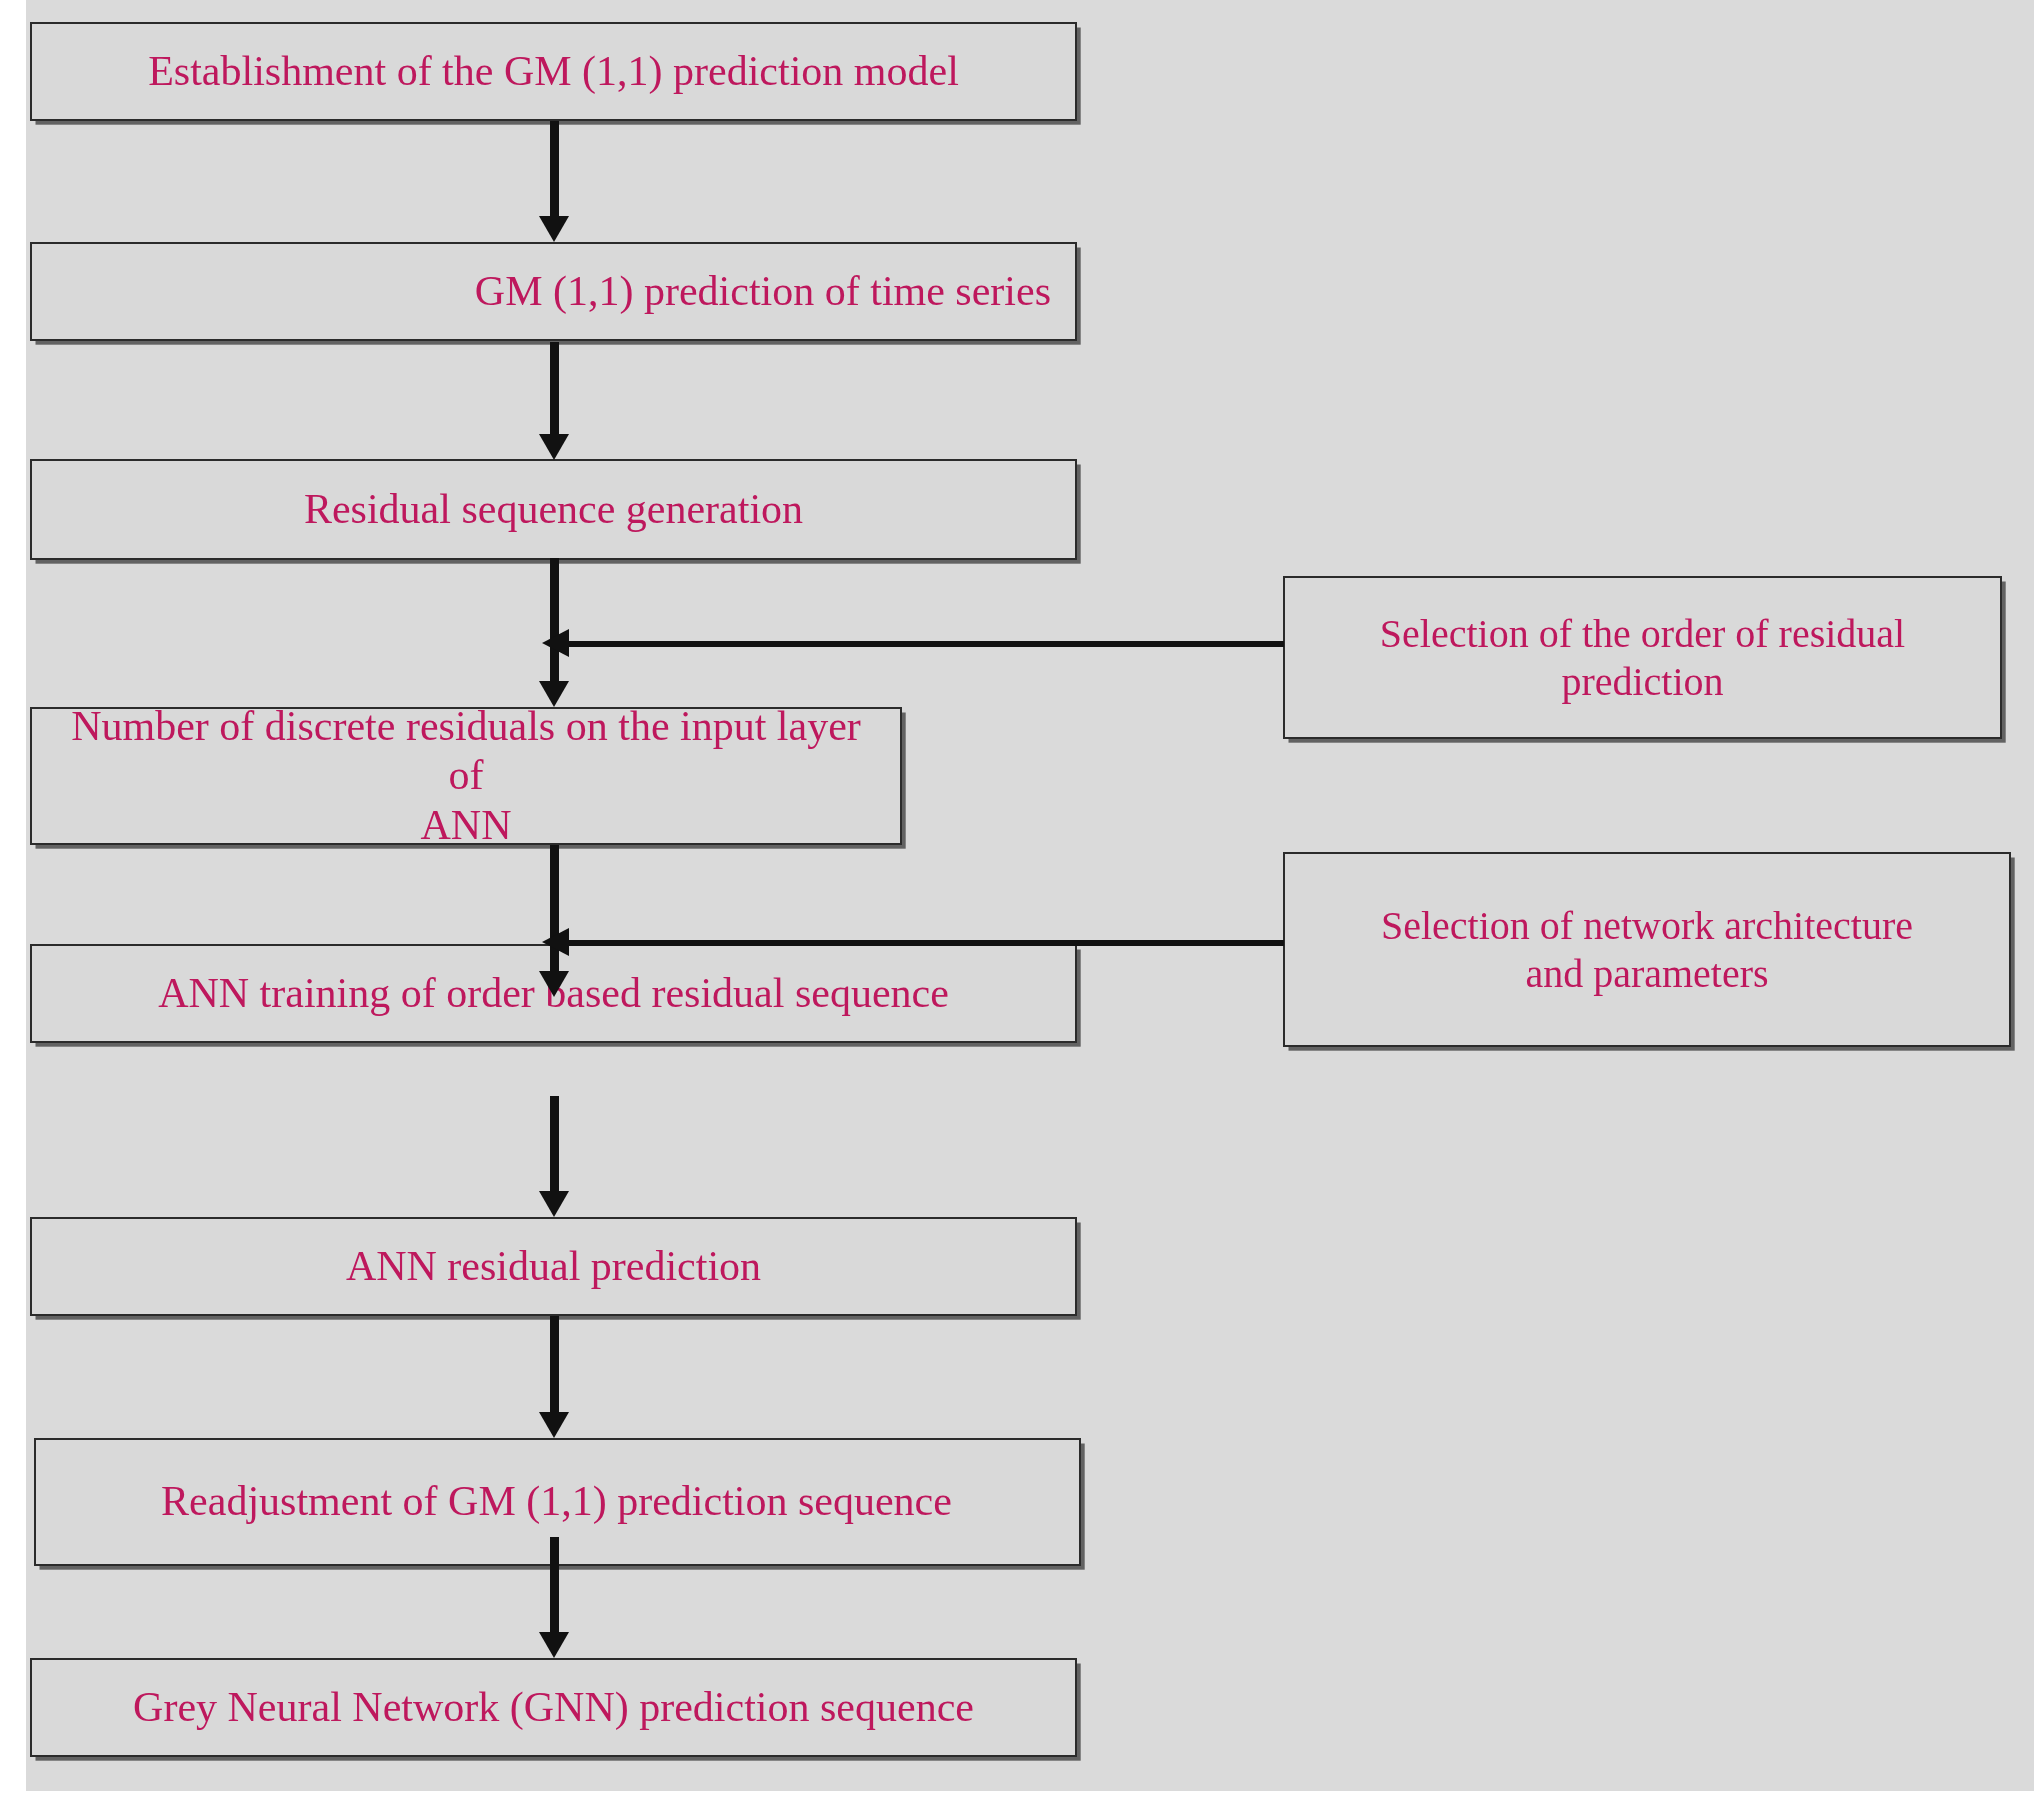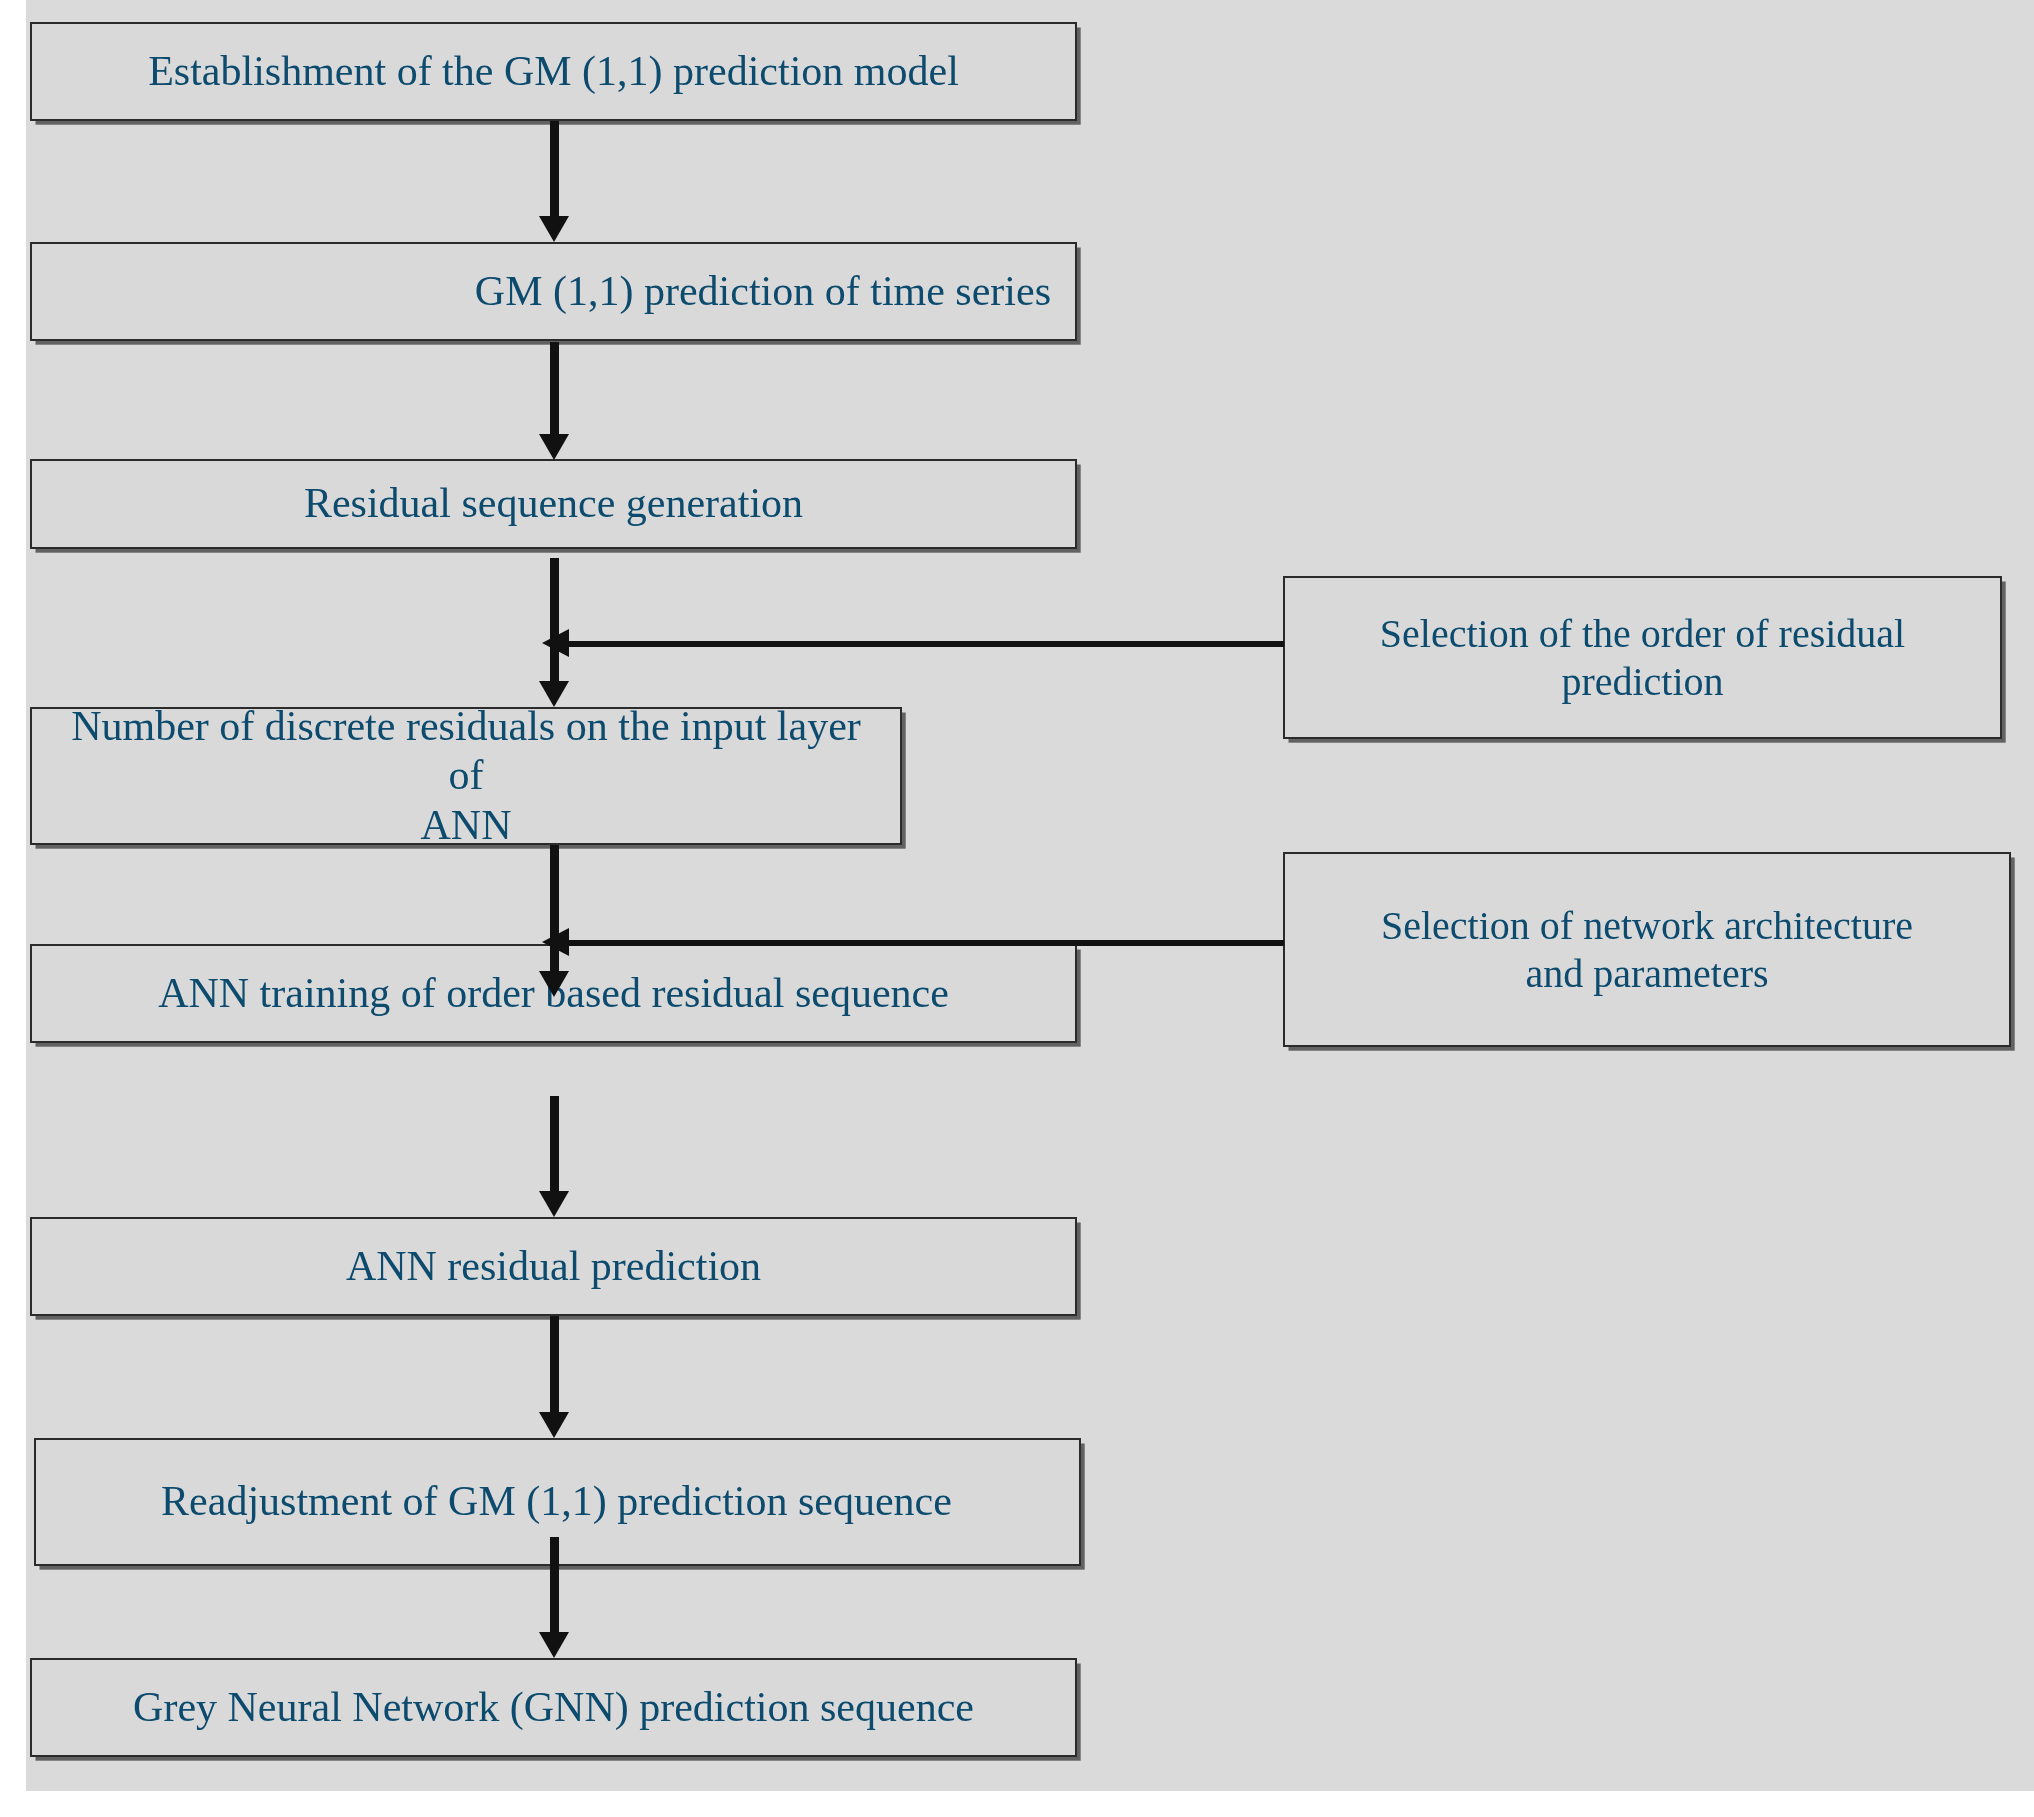--- a/index.html
+++ b/index.html
@@ -34,21 +34,21 @@
   .box {
     position: absolute;
     box-sizing: border-box;
     background: #d9d9d9;
     border: 2.8px solid #2b2b2b;
     box-shadow: 4.6px 4.6px 0 -0.9px rgba(0,0,0,0.55);
     display: flex;
     align-items: center;
     justify-content: center;
     text-align: center;
-    color: #0c4a6e;
+    color: #be185d;
     font-size: 42px;
     line-height: 1.18;
     padding: 5.5px 24px;
   }
   .box .txt {
     display: block;
     width: 100%;
     white-space: pre-line;
   }
 
@@ -109,21 +109,21 @@
   <div class="plate"></div>
 
   <div class="box" style="left:30px; top:22px; width:1047px; height:99px;">
     <span class="txt">Establishment of the GM (1,1) prediction model</span>
   </div>
 
   <div class="box" style="left:30px; top:242px; width:1047px; height:99px;text-align:right;">
     <span class="txt">GM (1,1) prediction of time series</span>
   </div>
 
-  <div class="box" style="left:30px; top:459px; width:1047px; height:90px;">
+  <div class="box" style="left:30px; top:459px; width:1047px; height:101px;">
     <span class="txt">Residual sequence generation</span>
   </div>
 
   <div class="box" style="left:30px; top:707px; width:872px; height:138px;">
     <span class="txt">Number of discrete residuals on the input layer of
 ANN</span>
   </div>
 
   <div class="box" style="left:30px; top:944px; width:1047px; height:99px;">
     <span class="txt">ANN  training of order based residual sequence</span>

